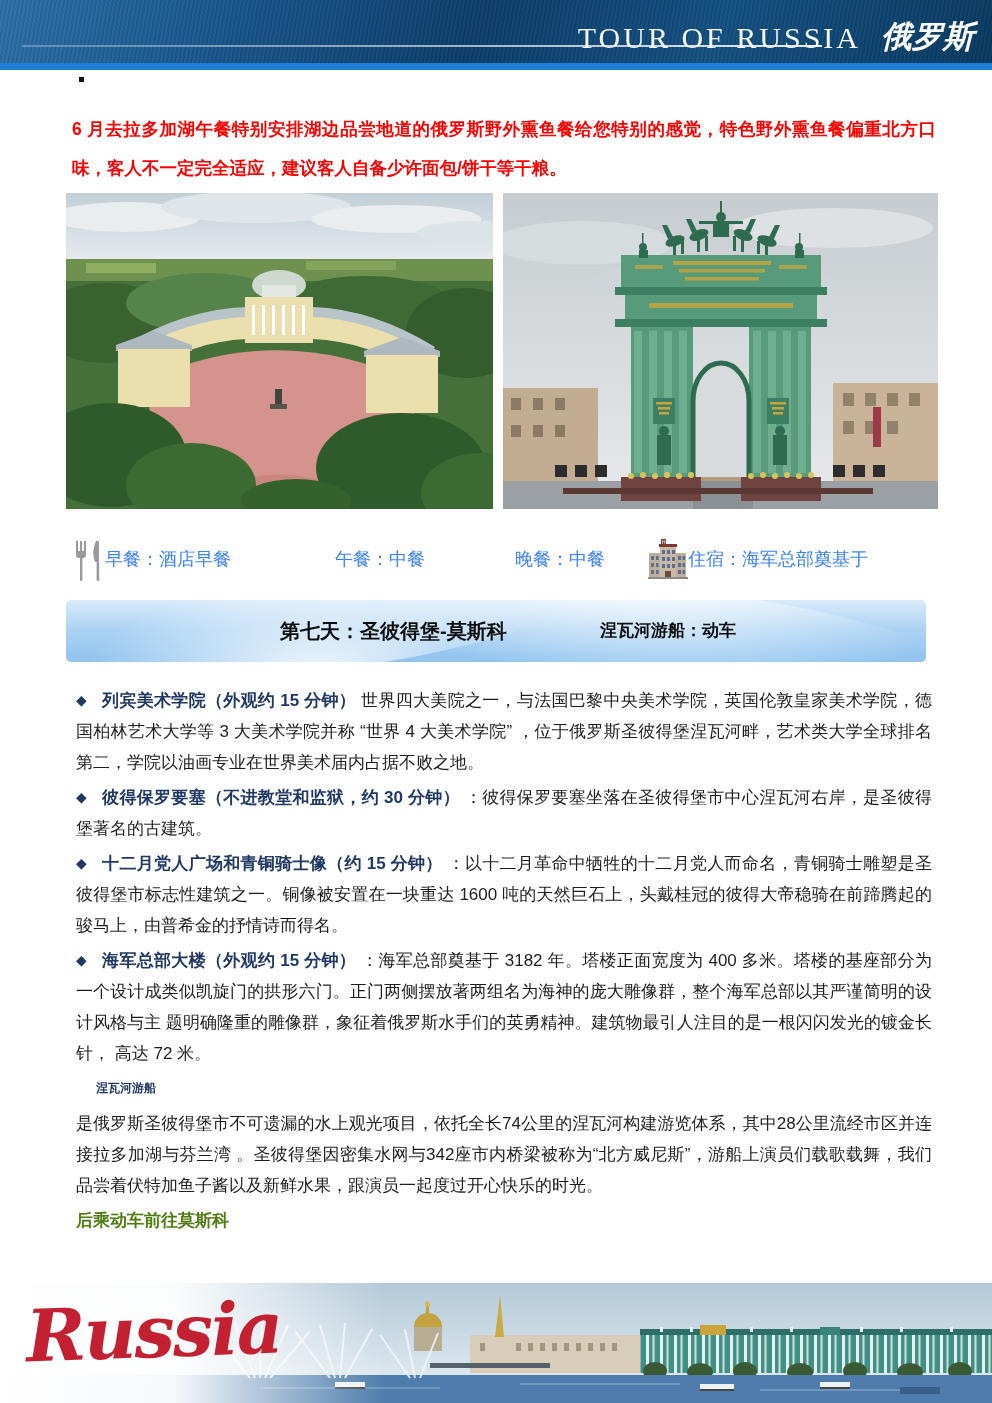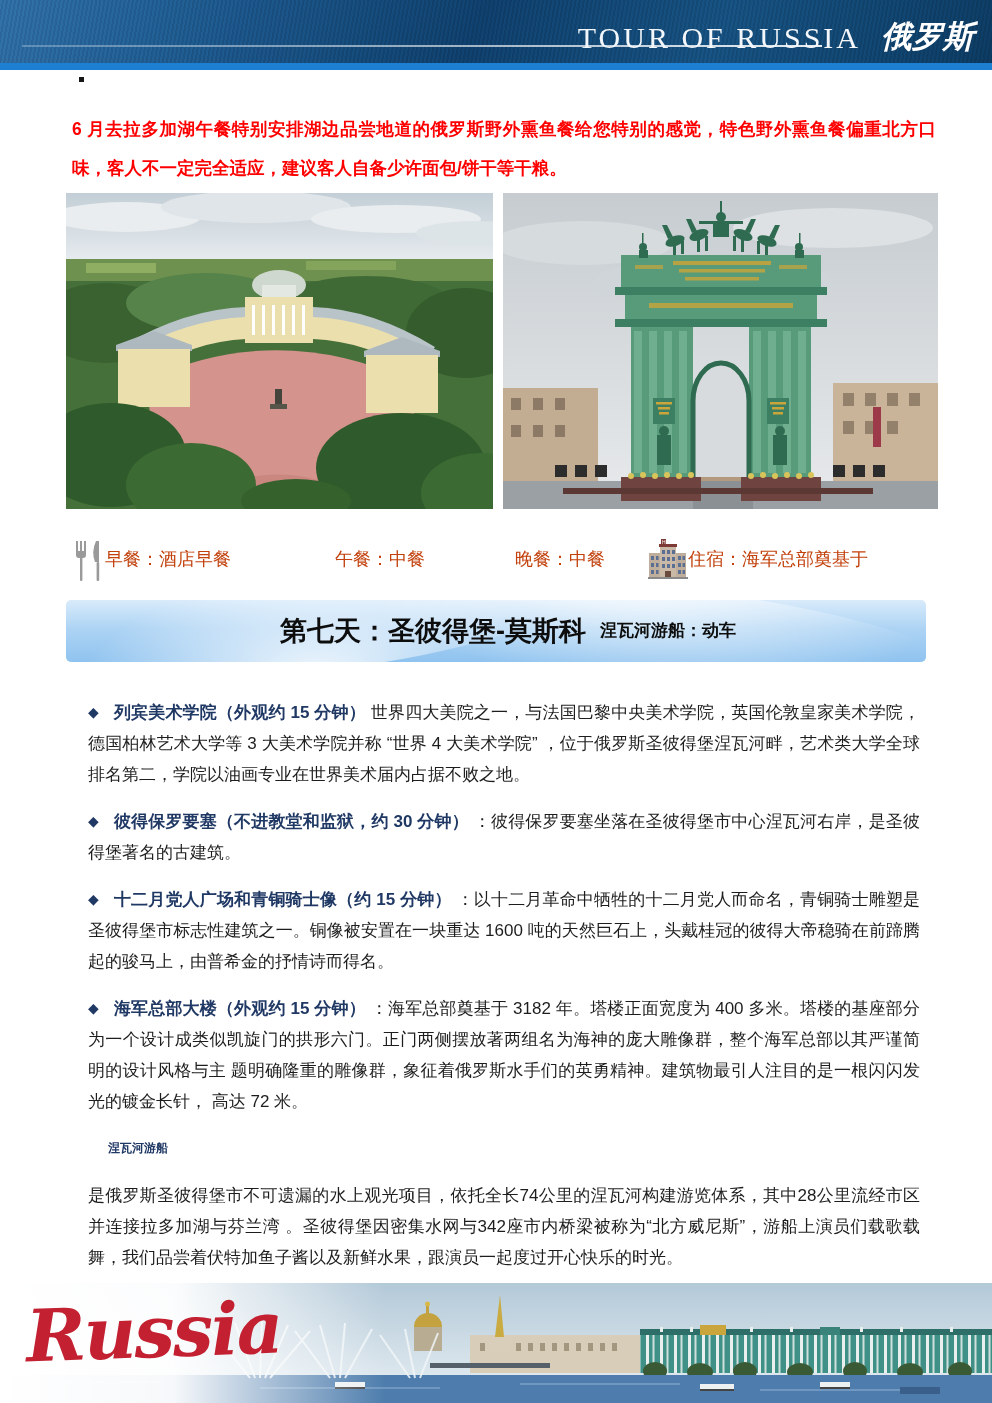--- a/index.html
+++ b/index.html
@@ -25,41 +25,41 @@
   
   .red-note{position:absolute;left:72px;top:110px;width:864px;color:#fe0000;font-weight:bold;
       font-size:17.5px;line-height:39px;text-align:justify;}
 
   
   .photos{position:absolute;left:66px;top:193px;width:872px;height:316px;display:flex;gap:10px;}
   .photo{height:316px;overflow:hidden;flex:none;}
   .photo svg{display:block;}
 
   
-  .meals{position:absolute;left:0;top:535px;width:992px;height:50px;font-size:18px;color:#c2410c;}
+  .meals{position:absolute;left:0;top:535px;width:992px;height:50px;font-size:18px;color:#3b82f6;}
   .meals .item{position:absolute;top:12px;white-space:nowrap;}
   .meal-icon{position:absolute;left:72px;top:4px;}
   .hotel-icon{position:absolute;left:648px;top:2px;}
 
   
   .day-banner{position:absolute;left:66px;top:600px;width:860px;height:62px;border-radius:5px;
       background:linear-gradient(180deg,#d9ebfb 0%,#aed4f4 45%,#8fc3ef 100%);overflow:hidden;}
   .day-banner .wave1{position:absolute;left:-40px;top:-48px;width:560px;height:120px;border-radius:50%;
       background:radial-gradient(ellipse at 50% 100%,rgba(255,255,255,.85) 0%,rgba(255,255,255,0) 60%);
       transform:rotate(-6deg);}
   .day-banner .wave2{position:absolute;right:-80px;top:-10px;width:640px;height:140px;border-radius:50%;
       background:radial-gradient(ellipse at 40% 0%,rgba(255,255,255,.7) 0%,rgba(255,255,255,0) 55%);
       transform:rotate(7deg);}
-  .day-title{position:absolute;left:214px;top:0;line-height:62px;font-size:27px;font-weight:bold;color:#0d0d0d;}
+  .day-title{position:absolute;left:214px;top:0;line-height:62px;font-size:20px;font-weight:bold;color:#0d0d0d;}
   .day-transport{position:absolute;left:534px;top:0;line-height:62px;font-size:17px;font-weight:bold;color:#0d0d0d;}
 
   
   .content{position:absolute;left:72px;top:681px;width:864px;font-size:17px;line-height:31px;
       color:#1d1d1d;text-align:justify;}
-  .content p{margin:16px;}
+  .content p{margin:4px;}
   .bullet{color:#1f3864;font-size:14px;margin-right:15px;vertical-align:1px;}
   .head{font-weight:bold;color:#1f3864;margin-right:5px;}
   .neva-head{font-weight:bold;color:#1f3864;font-size:12px;padding-left:20px;margin-top:3px;}
   .next-city{font-weight:bold;color:#4d7c0f;margin-top:5px;}
 
   
   .footer{position:absolute;left:0;top:1283px;width:992px;height:120px;overflow:hidden;}
   .footer svg{display:block;}
   .brand{position:absolute;left:26px;top:6px;font-family:"DejaVu Serif","Liberation Serif",serif;
       font-style:italic;font-weight:bold;font-size:72px;color:#c32031;letter-spacing:-2px;

